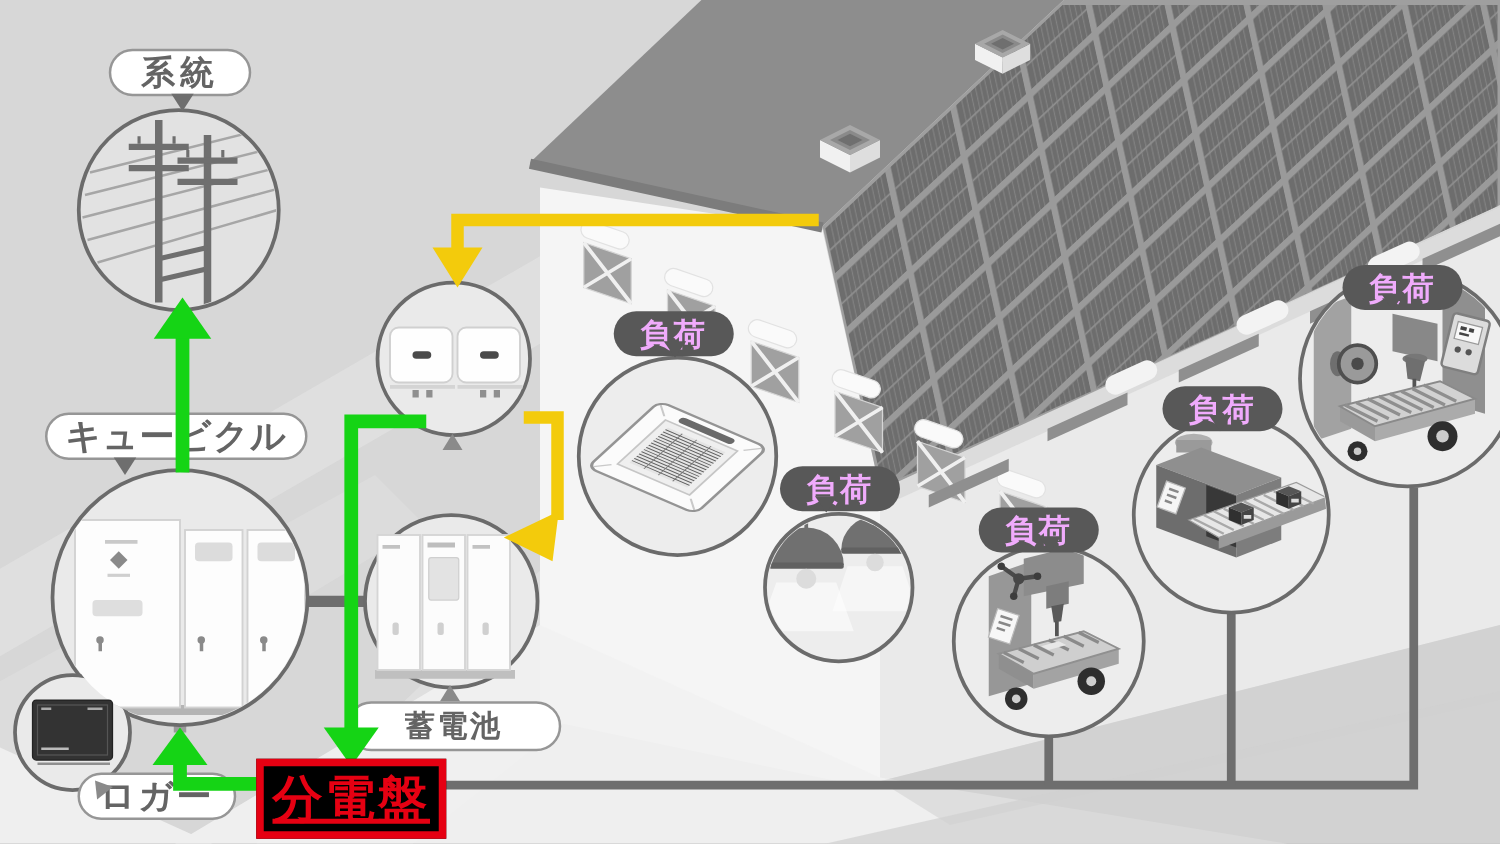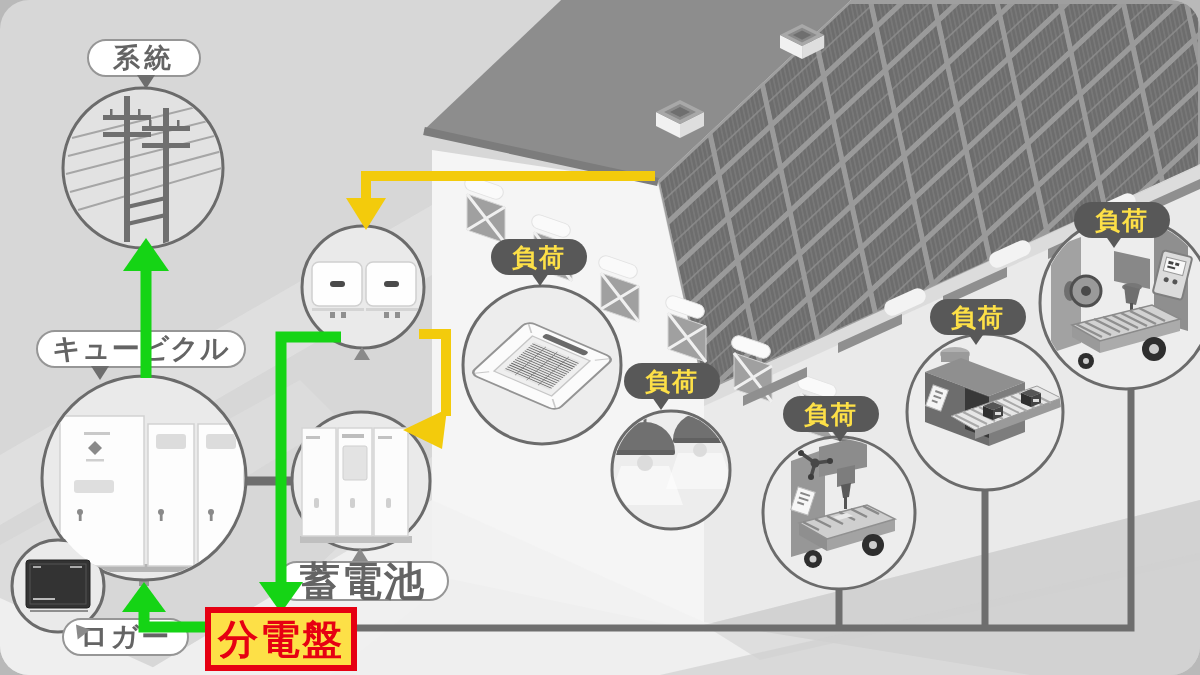--- a/index.html
+++ b/index.html
@@ -1,31 +1,31 @@
 <!DOCTYPE html>
 <html style="--flow-green: #15d415; --flow-yellow: #f3cb0c; --highlight-red: #e60012; --cable-gray: #6e6e6e;"><head>
 <meta charset="utf-8">
 <style>
   html,body{margin:0;padding:0;background:#b9b9b9;}
   .stage{position:relative;width:1200px;height:675px;overflow:hidden;background:#d7d7d7;
-         font-family:"Liberation Sans","DejaVu Sans",sans-serif;border-radius:29px;}
+         font-family:"Liberation Sans","DejaVu Sans",sans-serif;}
   .stage svg{position:absolute;left:0;top:0;}
   #scene{z-index:0;}
   #flow{z-index:20;pointer-events:none;}
   .pill{position:absolute;z-index:10;display:flex;align-items:center;justify-content:center;
         background:#fff;border:2px solid #969696;border-radius:22px;color:#646464;
         font-weight:bold;white-space:nowrap;}
-  .pill.dark{background:#585858;border:none;color:#fde047;border-radius:18px;letter-spacing:2px;}
+  .pill.dark{background:#585858;border:none;color:#f0abfc;border-radius:18px;letter-spacing:2px;margin-top:10px;}
   .ptr{position:absolute;z-index:11;width:0;height:0;}
   .ptr-down-gray{border-left:9px solid transparent;border-right:9px solid transparent;border-top:14px solid #6e6e6e;}
   .ptr-up-gray{border-left:8px solid transparent;border-right:8px solid transparent;border-bottom:13px solid #8a8a8a;}
   .ptr-down-dark{border-left:9px solid transparent;border-right:9px solid transparent;border-top:13px solid #585858;}
   .board-box{position:absolute;z-index:30;left:205px;top:607px;width:140px;height:52px;
-        background:#fde047;border:6px solid var(--highlight-red,#e60012);color:var(--highlight-red,#e60012);
-        display:flex;align-items:center;justify-content:center;font-weight:900;font-size:40px;letter-spacing:2px;}
+        background:#000000;border:6px solid var(--highlight-red,#e60012);color:var(--highlight-red,#e60012);
+        display:flex;align-items:center;justify-content:center;font-weight:900;font-size:40px;letter-spacing:2px;text-decoration:underline;}
   .fl-green{fill:var(--flow-green,#15d415);}
   .st-green{stroke:var(--flow-green,#15d415);fill:none;}
   .fl-yellow{fill:var(--flow-yellow,#f3cb0c);}
   .st-yellow{stroke:var(--flow-yellow,#f3cb0c);fill:none;}
   .cable{stroke:var(--cable-gray,#6e6e6e);fill:none;}
 </style>
 </head>
 <body>
 
 <div class="stage">
@@ -403,21 +403,21 @@
 
 <div class="pill" style="left:87px;top:39px;width:110px;height:34px;font-size:27px;letter-spacing:4px;">系統</div>
 <div class="ptr ptr-down-gray" style="left:137px;top:75px;"></div>
 
 <div class="pill" style="left:36px;top:330px;width:206px;height:34px;font-size:28px;letter-spacing:1px;text-align:center;">キュービクル</div>
 <div class="ptr ptr-down-gray" style="left:91px;top:366px;"></div>
 
 <div class="ptr ptr-up-gray" style="left:354px;top:347px;"></div>
 
 <div class="ptr ptr-up-gray" style="left:352px;top:548px;"></div>
-<div class="pill" style="left:277px;top:561px;width:168px;height:36px;font-size:40px;letter-spacing:2px;">蓄電池</div>
+<div class="pill" style="left:277px;top:561px;width:168px;height:36px;font-size:24px;letter-spacing:2px;">蓄電池</div>
 
 <div class="ptr ptr-up-gray" style="left:72px;top:623px;transform:rotate(-38deg);"></div>
 <div class="pill" style="left:62px;top:618px;width:123px;height:34px;font-size:28px;letter-spacing:2px;text-align:center;">ロガー</div>
 
 <div class="board-box">分電盤</div>
 
 <div class="pill dark" style="left:491px;top:239px;width:96px;height:36px;font-size:25px;">負荷</div>
 <div class="ptr ptr-down-dark" style="left:531px;top:273px;"></div>
 
 <div class="pill dark" style="left:624px;top:363px;width:96px;height:36px;font-size:25px;">負荷</div>

